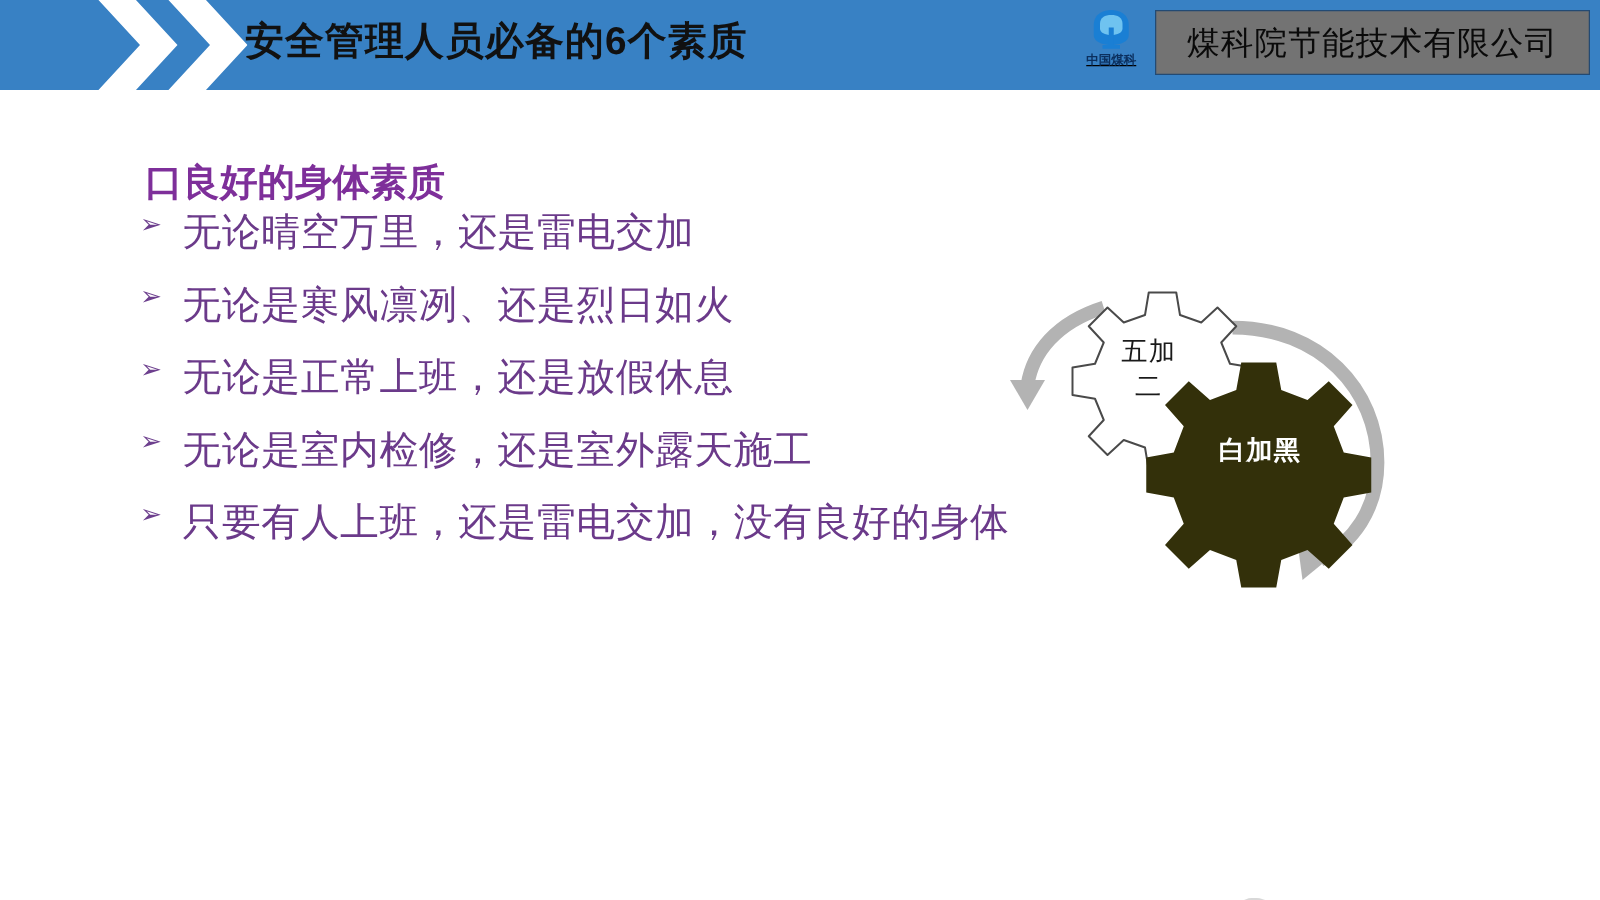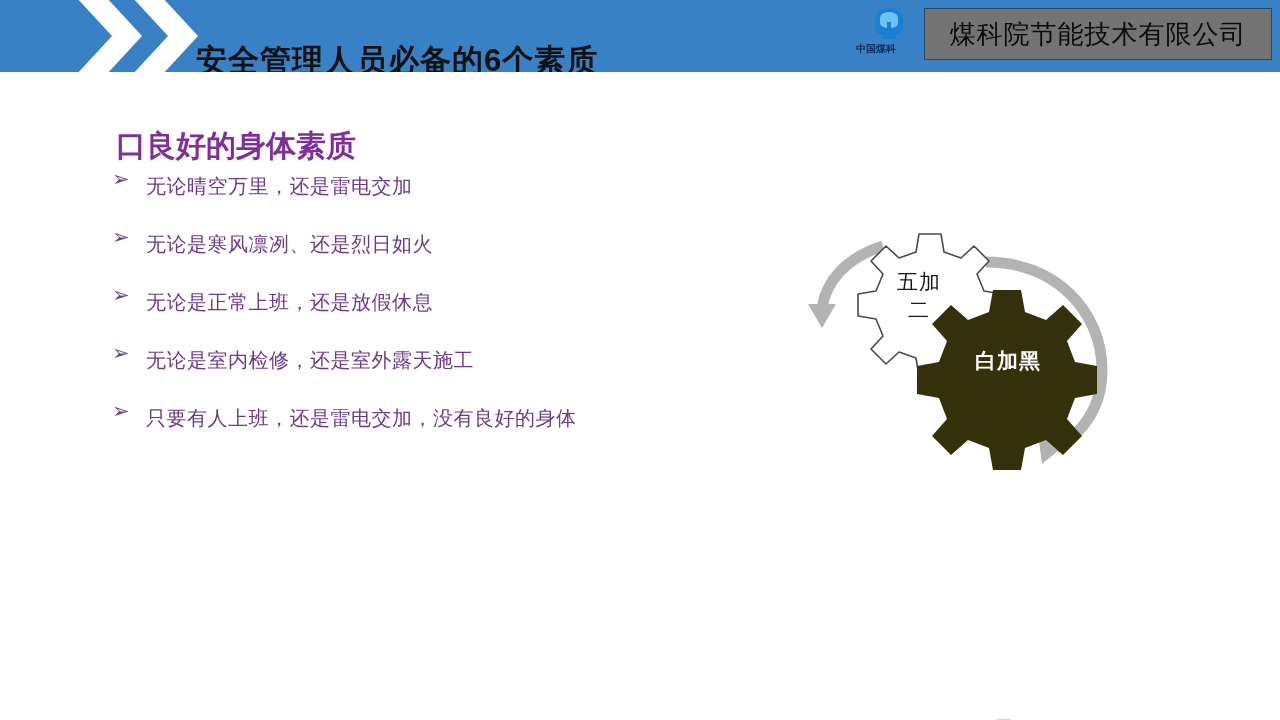--- a/index.html
+++ b/index.html
@@ -32,31 +32,31 @@
   .slide-title {
     position: absolute;
     left: 196px;
     top: 11px;
     font-size: 31px;
     font-weight: bold;
     color: #111111;
     letter-spacing: 1px;
     line-height: 44px;
     white-space: nowrap;
-    margin-top: 28px;
   }
 
   
   .logo-block {
     position: absolute;
     left: 856px;
     top: 6px;
     width: 66px;
     height: 62px;
-    text-align: left;
+    text-align: center;
+    text-decoration: underline;
   }
   .logo-mark {
     width: 40px;
     height: 36px;
     margin: 0 auto;
   }
   .logo-caption {
     font-size: 10px;
     color: #0b2f5e;
     font-weight: bold;
@@ -124,21 +124,21 @@
     flex: 0 0 auto;
     width: 34px;
     padding-top: 9px;
     color: #6d3f8e;
     font-size: 21px;
     line-height: 1;
     font-family: "DejaVu Sans", sans-serif;
   }
   .bullet-text {
     flex: 1 1 auto;
-    font-size: 20px;
+    font-size: 31px;
     line-height: 52px;
     color: #6b3a8a;
     letter-spacing: 0.5px;
   }
   .bullet-row.wide .bullet-text {
     width: 860px;
   }
 
   
   .gear-art {

